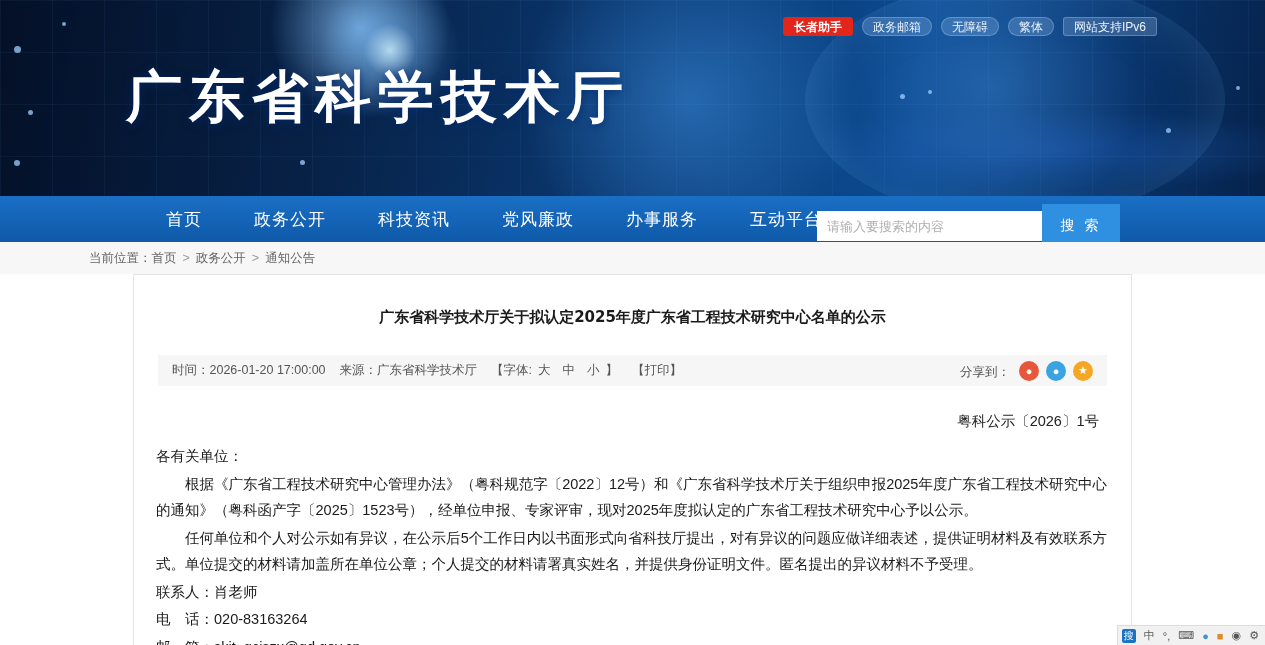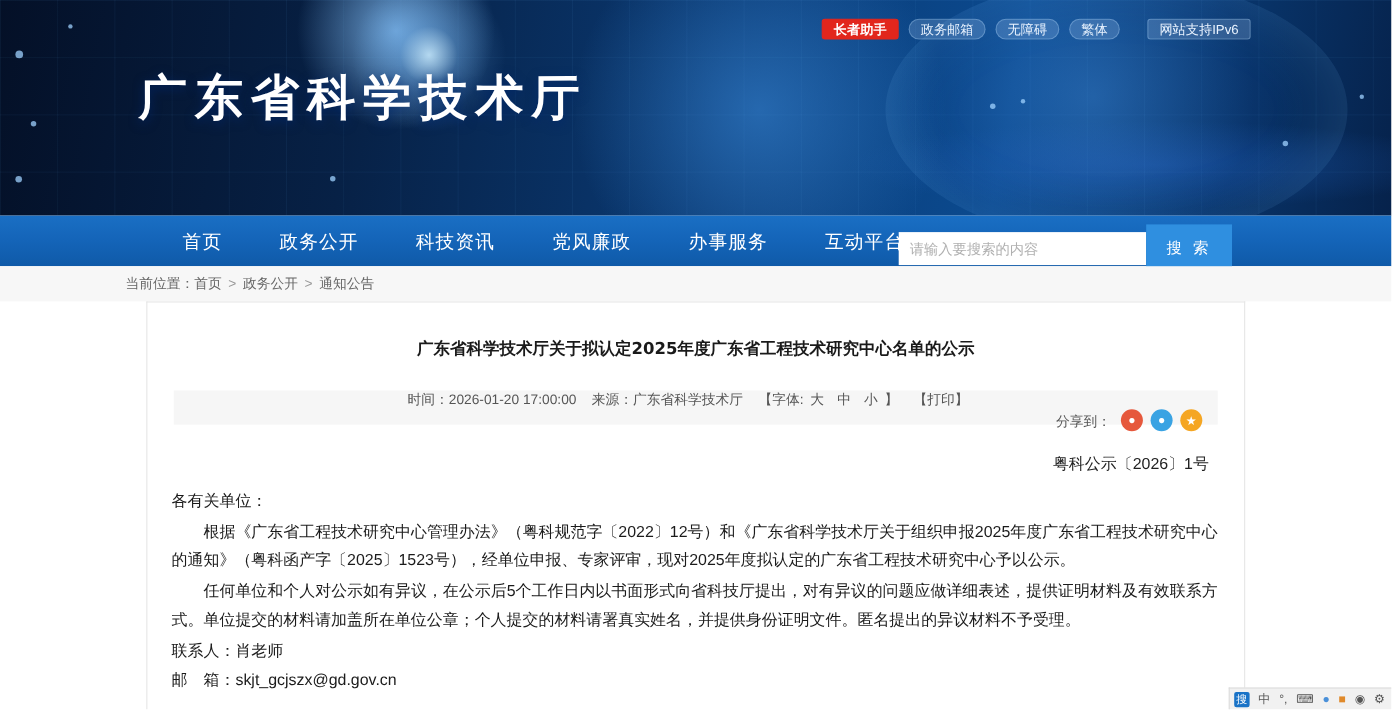--- a/index.html
+++ b/index.html
@@ -41,49 +41,49 @@
   }
   .banner .shine {
     position: absolute; left: 300px; top: -40px; width: 180px; height: 180px;
     background: radial-gradient(circle, rgba(200,235,255,0.85) 0px, rgba(120,190,255,0.25) 26px, rgba(0,0,0,0) 70px);
   }
   .dot { position: absolute; border-radius: 50%; background: #9fd2ff; opacity: .75; }
 
   .site-title {
     position: absolute; left: 126px; top: 60px;
     color: #ffffff;
-    font-size: 44px; font-weight: bold; letter-spacing: 7px;
+    font-size: 56px; font-weight: bold; letter-spacing: 7px;
     text-shadow: 0 2px 10px rgba(0,40,110,0.8);
     font-family: Liberation Mono, monospace;
   }
   .site-subtitle {
     position: absolute; left: 128px; top: 122px;
     color: #cfe4fb; font-size: 13px; letter-spacing: .6px;
   }
 
   
   .util {
-    position: absolute; right: 128px; top: 17px;
+    position: absolute; right: 108px; top: 17px;
     display: flex; align-items: center; gap: 9px;
   }
   .util .pill {
     height: 19px; line-height: 19px;
     padding: 0 10px;
     border-radius: 10px;
     font-size: 12px;
     color: #e9f3ff;
     background: rgba(180,215,255,0.22);
     border: 1px solid rgba(190,225,255,0.30);
     white-space: nowrap;
   }
   .util .pill.red {
     background: #e2261c; border-color: #e2261c; color: #fff; font-weight: bold;
     border-radius: 3px;
   }
-  .util .pill.wide { border-radius: 3px; margin-left: 16px; }
+  .util .pill.wide { border-radius: 3px; }
 
   
   .nav {
     position: absolute; top: 196px; left: 0;
     width: 1265px; height: 46px;
     background: linear-gradient(180deg, #1a6fc4 0%, #1464b8 50%, #0f5aa8 100%);
     display: flex; align-items: center;
   }
   .nav-items { display: flex; align-items: center; margin-left: 140px; gap: 0; }
   .nav-item {
@@ -113,21 +113,21 @@
     border: none; cursor: pointer;
     font-family: "Liberation Sans", sans-serif;
   }
 
   
   .crumb {
     position: absolute; top: 242px; left: 0; width: 1265px; height: 32px;
     background: #f7f7f7;
     font-size: 12.5px; color: #666;
     display: flex; align-items: center;
-    padding-left: 114px;
+    padding-left: 89px;
   }
   .crumb a { color: #666; text-decoration: none; }
   .crumb .sep { margin: 0 6px; color: #999; }
 
   
   .content {
     position: absolute; top: 274px; left: 133px;
     width: 999px; min-height: 371px;
     background: #fff;
     border: 1px solid #e6e6e6;
@@ -139,21 +139,21 @@
     font-size: 15px; font-weight: bold; color: #1a1a1a;
     line-height: 32px;
     font-family: "DejaVu Sans", "Liberation Sans", sans-serif;
   }
   .meta-bar {
     margin: 22px 24px 0 24px;
     height: 31px;
     background: #f6f6f6;
     display: flex; align-items: center;
     padding: 0 14px;
-    font-size: 12.5px; color: #555; flex-direction: column;
+    font-size: 12.5px; color: #555;
   }
   .meta-left { display: flex; align-items: center; gap: 0; white-space: nowrap; }
   .meta-left span { margin-right: 14px; }
   .meta-left .fonts { margin-right: 0; }
   .meta-left .fsz { margin: 0 6px; cursor: pointer; }
   .meta-right { margin-left: auto; display: flex; align-items: flex-end; gap: 7px; }
   .meta-right .lbl { color: #555; margin-right: 2px; }
   .share {
     width: 20px; height: 20px; border-radius: 50%;
     display: inline-flex; align-items: center; justify-content: center;
@@ -273,20 +273,21 @@
       </div>
     </div>
 
     <div class="doc-no">粤科公示〔2026〕1号</div>
 
     <div class="body-text">
       <p>各有关单位：</p>
       <p class="indent">根据《广东省工程技术研究中心管理办法》（粤科规范字〔2022〕12号）和《广东省科学技术厅关于组织申报2025年度广东省工程技术研究中心的通知》（粤科函产字〔2025〕1523号），经单位申报、专家评审，现对2025年度拟认定的广东省工程技术研究中心予以公示。</p>
       <p class="indent">任何单位和个人对公示如有异议，在公示后5个工作日内以书面形式向省科技厅提出，对有异议的问题应做详细表述，提供证明材料及有效联系方式。单位提交的材料请加盖所在单位公章；个人提交的材料请署真实姓名，并提供身份证明文件。匿名提出的异议材料不予受理。</p>
       <p class="contact">联系人：肖老师</p>
+      <p class="contact">电　话：020-83163264</p>
       <p class="contact">邮　箱：skjt_gcjszx@gd.gov.cn</p>
     </div>
   </div>
 
   <div class="ime">
     <span class="sg">搜</span>
     <span class="it">中</span>
     <span class="it">°,</span>
     <span class="it">⌨</span>
     <span class="it" style="color:#4a90d9;">●</span>

